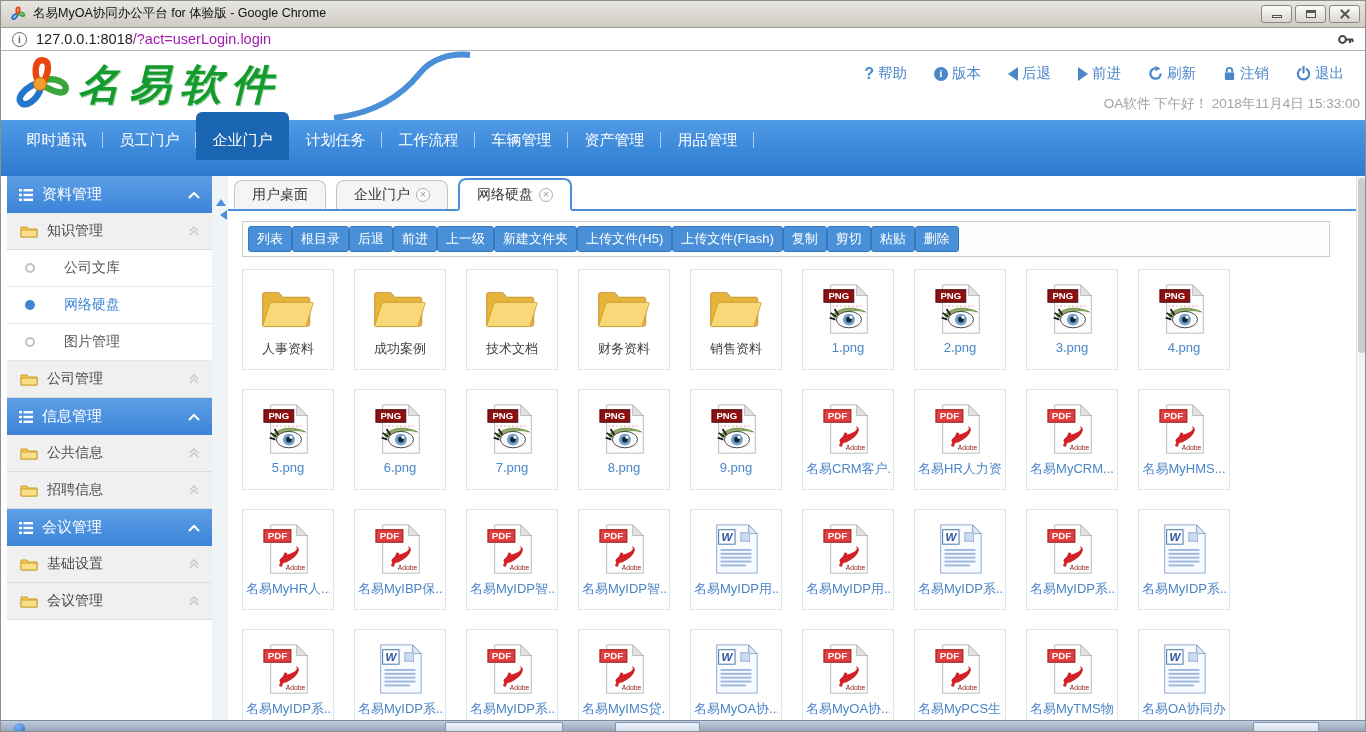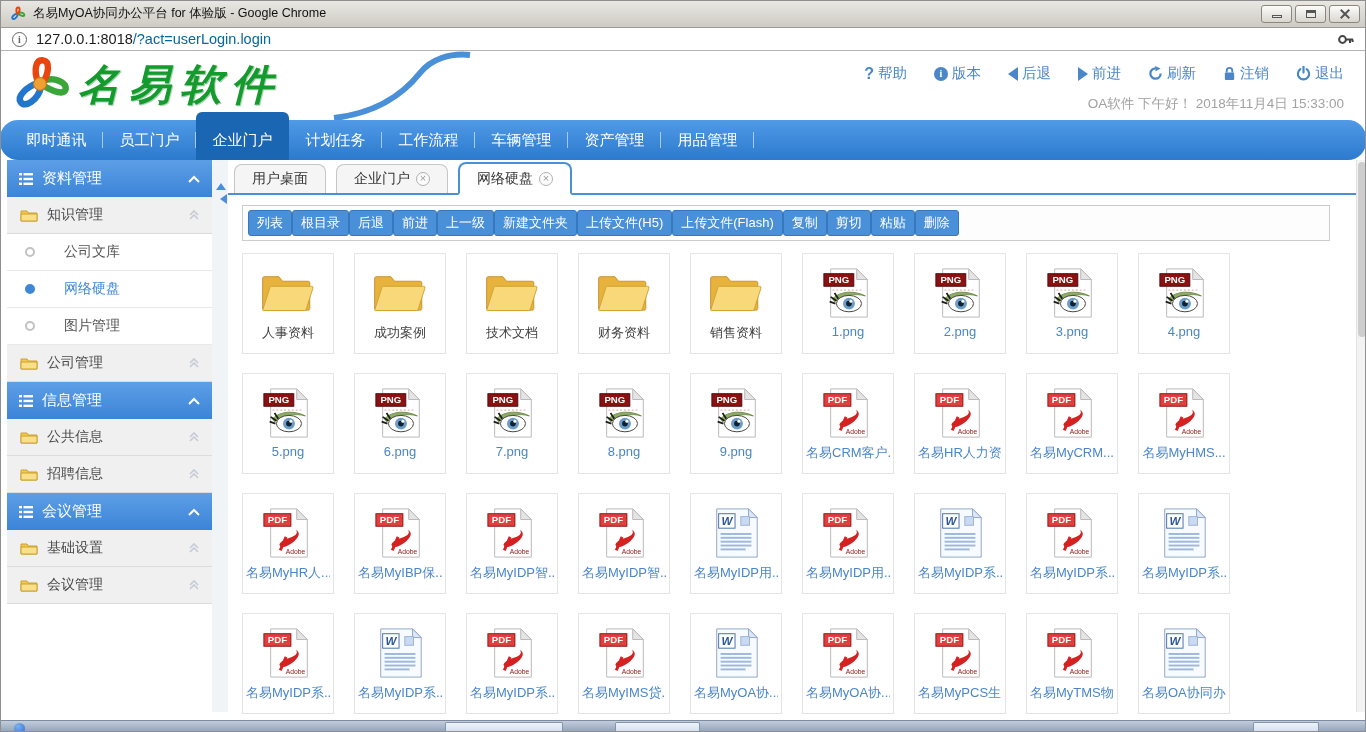--- a/index.html
+++ b/index.html
@@ -16,38 +16,38 @@
   .g-min { width:10px; height:3px; border:1px solid #555; background:#e9e9e9; margin-top:6px; }
   .g-max { width:10px; height:8px; border:1px solid #555; background:#e9e9e9; box-shadow:inset 0 2px 0 #555; }
   .g-close { position:relative; width:11px; height:9px; }
   .g-close::before,.g-close::after { content:''; position:absolute; left:5px; top:-1px; width:2px; height:12px; background:#555; }
   .g-close::before { transform:rotate(45deg); } .g-close::after { transform:rotate(-45deg); }
 
   
   .addrbar { height:23px; background:#fff; border-bottom:1px solid #b3b3b3; display:flex; align-items:center; padding:0 12px; gap:9px; }
   .info-ico { width:15px; height:15px; border:1.5px solid #666; border-radius:50%; color:#666; font-size:10px; font-weight:bold; display:flex; align-items:center; justify-content:center; font-family:"Liberation Serif",serif; }
   .url { font-size:14.5px; color:#1c1c1c; white-space:nowrap; }
-  .url .path { color:#0369a1; }
+  .url .path { color:#a21caf; }
   .key-ico { margin-left:auto; }
 
   
   .header { height:69px; position:relative; background:#fff; }
   .logo-mark { position:absolute; left:6px; top:4px; }
   .logo-text { position:absolute; left:78px; top:6px; font-size:42px; font-weight:bold; font-style:italic; letter-spacing:9px; color:#159a2d; font-family:"Liberation Serif","DejaVu Serif",serif; text-shadow:1px 1px 0 #9ed3a8; }
   .header-swoosh { position:absolute; left:332px; top:0; }
   .hdr-links { position:absolute; right:22px; top:13px; display:flex; gap:27px; }
   .hdr-link { display:flex; align-items:center; gap:4px; font-size:14.5px; color:#4a86c8; cursor:pointer; }
   .ic-q { font-weight:bold; font-size:16px; color:#4a86c8; }
   .ic-info { width:14px; height:14px; border-radius:50%; background:#4a86c8; color:#fff; font-size:10px; font-weight:bold; display:flex; align-items:center; justify-content:center; font-family:"Liberation Serif",serif; }
   .tri-l { width:0; height:0; border:7px solid transparent; border-right:10px solid #4a86c8; border-left:none; }
   .tri-r { width:0; height:0; border:7px solid transparent; border-left:10px solid #4a86c8; border-right:none; }
-  .greeting { position:absolute; right:22px; top:44px; font-size:13.5px; color:#a2a2a2; }
+  .greeting { position:absolute; right:6px; top:44px; font-size:13.5px; color:#a2a2a2; }
 
   
-  .nav { height:40px; background:linear-gradient(#509ae6,#2c7ace); display:flex; padding-left:10px;border-radius:18px; }
+  .nav { height:56px; background:linear-gradient(#509ae6,#2c7ace); display:flex; padding-left:10px; }
   .nav-item { width:93px; text-align:center; line-height:40px; font-size:15px; color:#fff; position:relative; cursor:pointer; }
   .nav-item::after { content:''; position:absolute; right:0; top:12px; height:16px; width:1px; background:rgba(255,255,255,.55); }
   .nav-item.is-active { background:#1b66b2; margin-top:-8px; padding-top:8px; height:48px; border-radius:6px 6px 0 0; }
   .nav-item.is-active::after { display:none; }
 
   
   .main { display:flex; height:552px; position:relative; padding-left:7px; }
   .sidebar { width:205px; }
   .side-row { height:37px; display:flex; align-items:center; font-size:14px; cursor:pointer; }
   .side-row.section { background:linear-gradient(#5d9fe6,#3c84d8); color:#fff; font-size:15px; padding:18px 12px; }

